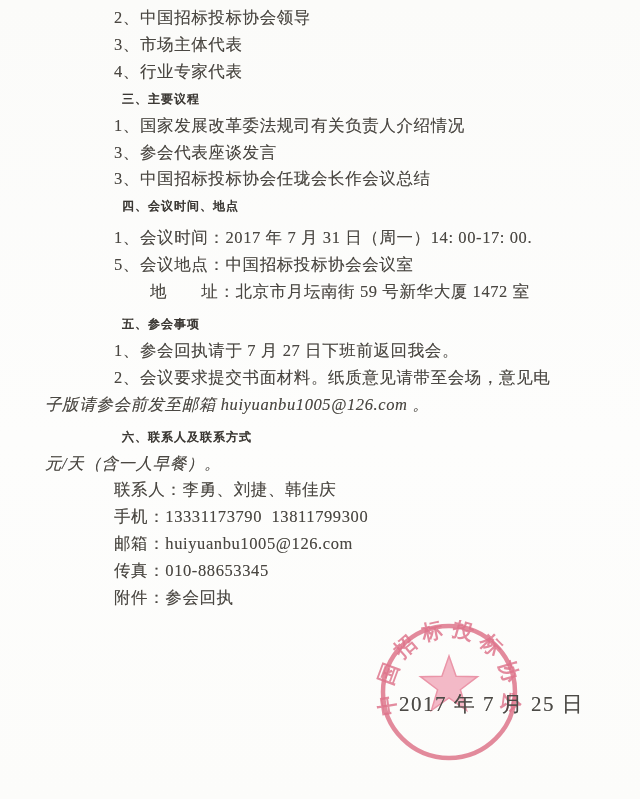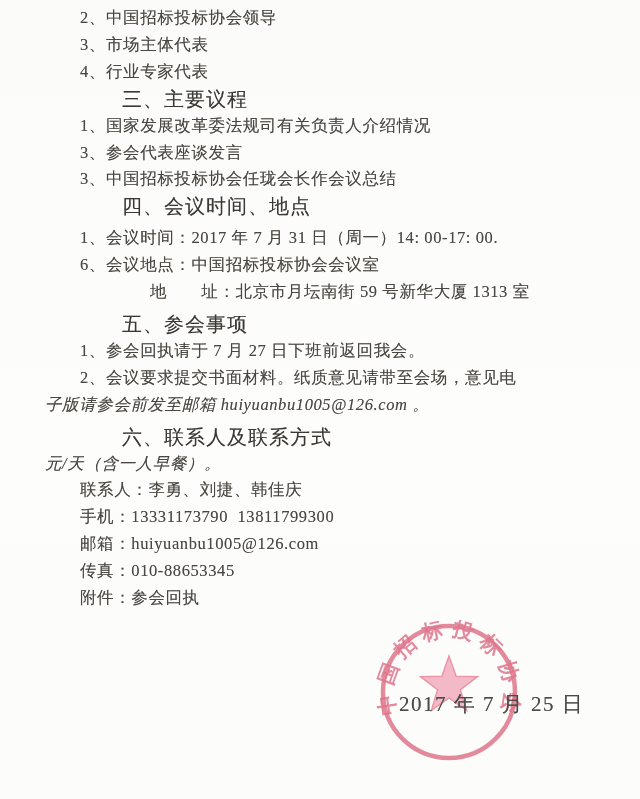--- a/index.html
+++ b/index.html
@@ -14,28 +14,28 @@
     position:absolute;top:5px;left:0;right:0;
   }
   .line{
     font-size:16.5px;
     line-height:26.9px;
     letter-spacing:0.6px;
     color:#4a4742;
     white-space:pre-wrap;
     text-shadow:0 0 0.6px rgba(110,105,100,0.55);
   }
-  .line.item{margin-left:80px;}
+  .line.item{margin-left:114px;}
   .line.heading{
     margin-left:122px;
-    font-weight:normal;
+    font-weight:bold;
     color:#3b3834;
     font-family:"Liberation Sans","DejaVu Sans",sans-serif;
     letter-spacing:1px;
-    font-size:20px;
+    font-size:12px;
   }
   .line.body{margin-left:45px;font-style:italic;}
   .line.address{margin-left:150px;}
   .line.gap{margin-top:5px;}
   .seal{
     position:absolute;
     left:376px;top:620px;
     width:146px;height:146px;
     opacity:0.88;
   }
@@ -67,22 +67,22 @@
   <div class="doc-lines" id="doc-lines">
       <div class="line item">2、中国招标投标协会领导</div>
       <div class="line item">3、市场主体代表</div>
       <div class="line item">4、行业专家代表</div>
       <div class="line heading">三、主要议程</div>
       <div class="line item">1、国家发展改革委法规司有关负责人介绍情况</div>
       <div class="line item">3、参会代表座谈发言</div>
       <div class="line item">3、中国招标投标协会任珑会长作会议总结</div>
       <div class="line heading">四、会议时间、地点</div>
       <div class="line item gap">1、会议时间：2017 年 7 月 31 日（周一）14: 00-17: 00.</div>
-      <div class="line item">6、会议地点：中国招标投标协会会议室</div>
-      <div class="line address">地　　址：北京市月坛南街 59 号新华大厦 1313 室</div>
+      <div class="line item">5、会议地点：中国招标投标协会会议室</div>
+      <div class="line address">地　　址：北京市月坛南街 59 号新华大厦 1472 室</div>
       <div class="line heading gap">五、参会事项</div>
       <div class="line item">1、参会回执请于 7 月 27 日下班前返回我会。</div>
       <div class="line item">2、会议要求提交书面材料。纸质意见请带至会场，意见电</div>
       <div class="line body">子版请参会前发至邮箱 huiyuanbu1005@126.com 。</div>
       <div class="line heading gap">六、联系人及联系方式</div>
       <div class="line body">元/天（含一人早餐）。</div>
       <div class="line item">联系人：李勇、刘捷、韩佳庆</div>
       <div class="line item">手机：13331173790  13811799300</div>
       <div class="line item">邮箱：huiyuanbu1005@126.com</div>
       <div class="line item">传真：010-88653345</div>

